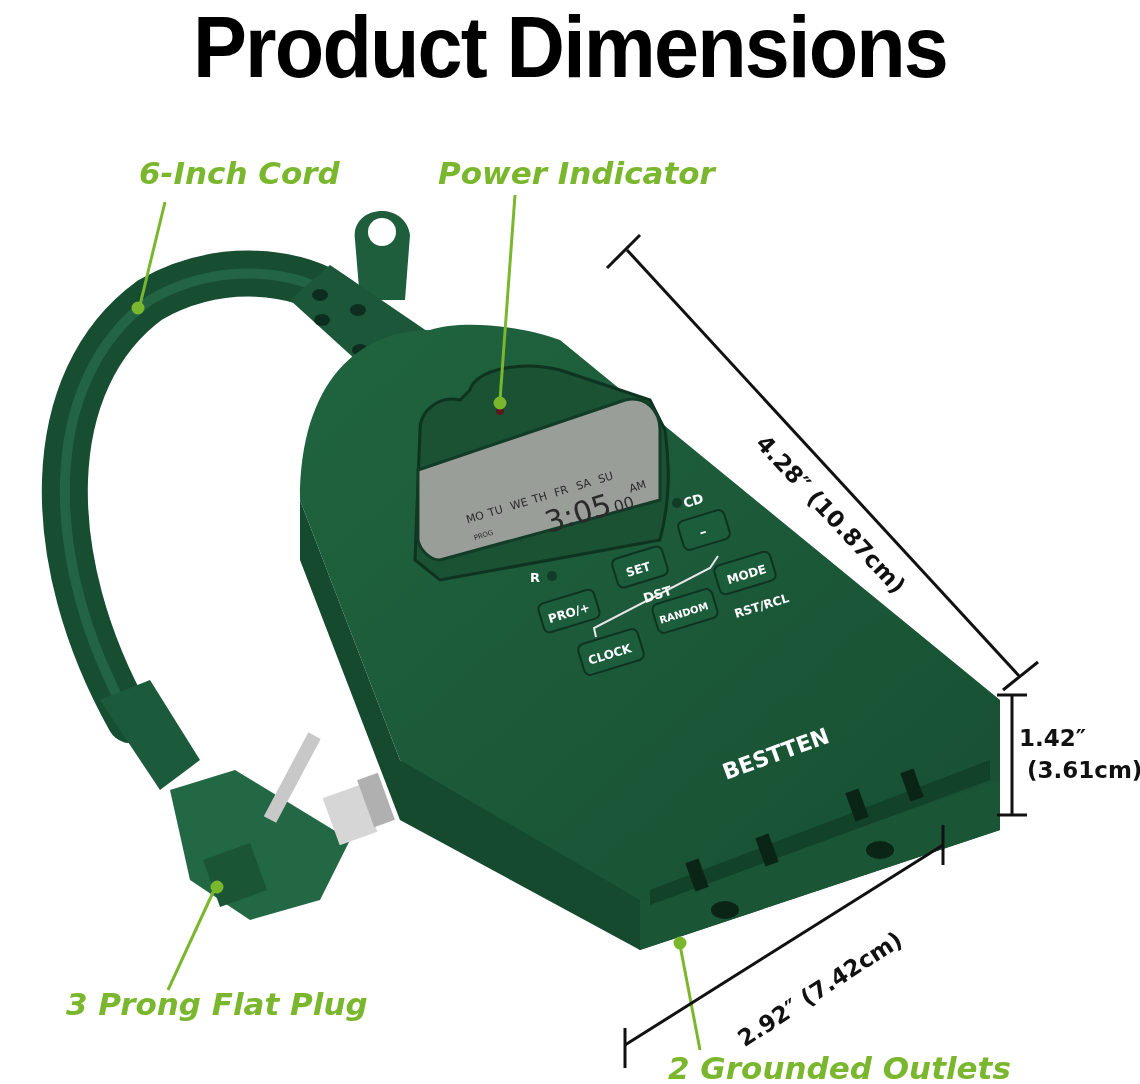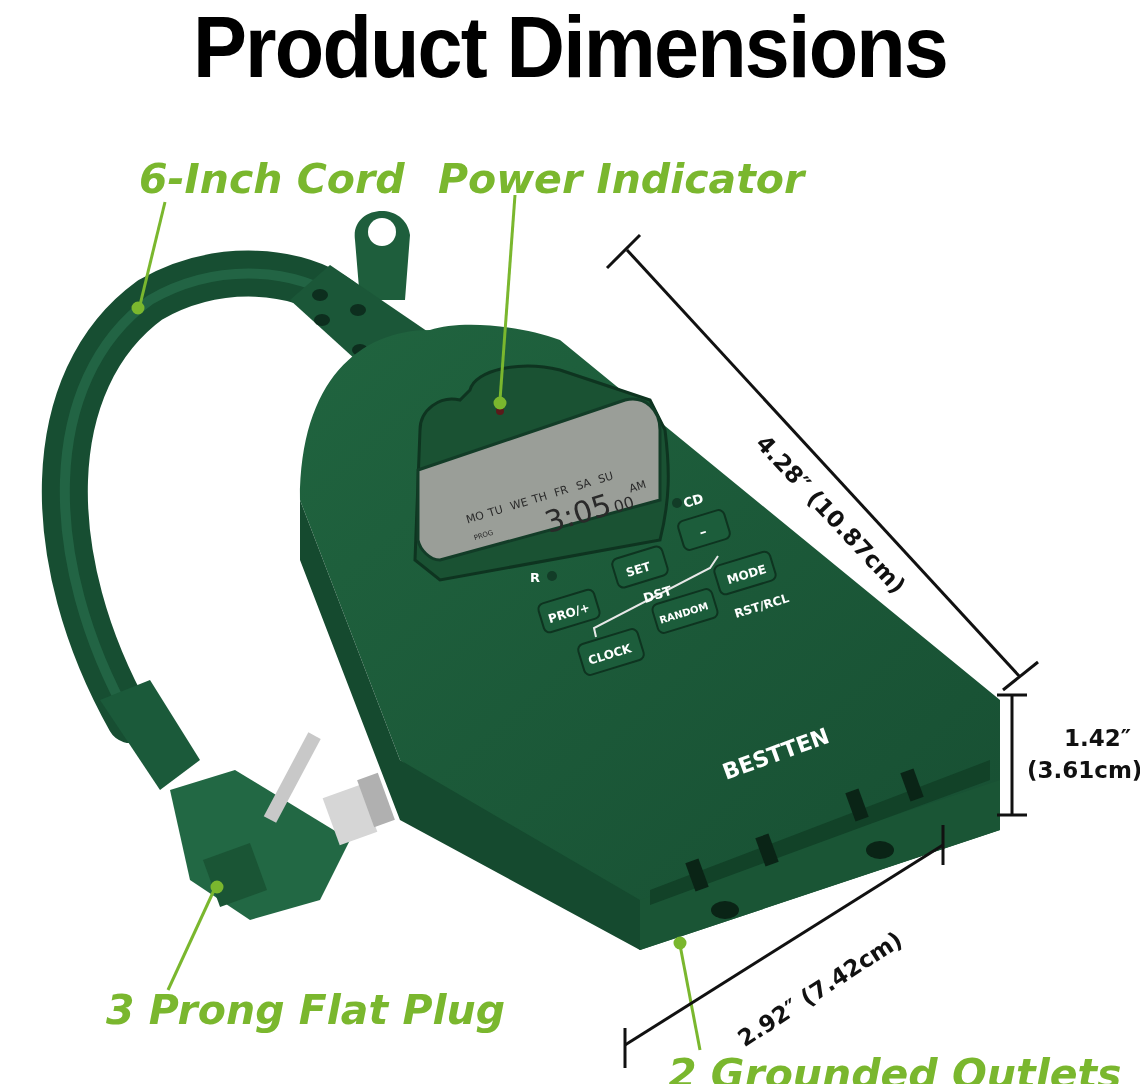--- a/index.html
+++ b/index.html
@@ -1,18 +1,18 @@
 <!DOCTYPE html>
 <html><head>
 <meta charset="utf-8">
 <style>
   html,body{margin:0;padding:0;background:#fff;}
   body{width:1140px;height:1084px;position:relative;overflow:hidden;font-family:"Liberation Sans","DejaVu Sans",sans-serif;}
   .title{position:absolute;left:0;top:-4px;width:1140px;text-align:center;font-family:"Liberation Sans",sans-serif;font-weight:700;font-size:88px;letter-spacing:-2px;color:#000;transform:scaleX(0.92);transform-origin:center top;}
-  .callout{position:absolute;font-family:"DejaVu Sans",sans-serif;font-weight:700;font-style:italic;font-size:41px;color:#7ab72e;white-space:nowrap;}
+  .callout{position:absolute;font-family:"DejaVu Sans",sans-serif;font-weight:700;font-style:italic;font-size:31px;color:#7ab72e;white-space:nowrap;}
   .dim{position:absolute;font-family:"DejaVu Sans",sans-serif;font-weight:700;font-size:23px;color:#111;white-space:nowrap;}
   svg{position:absolute;left:0;top:0;}
   .btnlbl{font-family:"DejaVu Sans",sans-serif;font-weight:700;fill:#fff;}
   .lcd{font-family:"DejaVu Sans",sans-serif;fill:#2a2a2a;}
 </style>
 </head>
 <body>
 
 <div class="title">Product Dimensions</div>
 
@@ -146,19 +146,19 @@
     <line x1="997" y1="695" x2="1027" y2="695"></line>
     <line x1="997" y1="815" x2="1027" y2="815"></line>
     <line x1="625" y1="1045" x2="943" y2="845"></line>
     <line x1="625" y1="1028" x2="625" y2="1068"></line>
     <line x1="943" y1="825" x2="943" y2="865"></line>
   </g>
 </svg>
 
 <div class="callout" style="left:139px;top:155px;">6-Inch Cord</div>
 <div class="callout" style="left:438px;top:155px;font-style:italic;">Power Indicator</div>
-<div class="callout" style="left:66px;top:986px;margin-left:40px;">3 Prong Flat Plug</div>
+<div class="callout" style="left:66px;top:986px;">3 Prong Flat Plug</div>
 <div class="callout" style="left:668px;top:1050px;">2 Grounded Outlets</div>
 
 <div class="dim" style="left:770px;top:430px;transform:rotate(47deg);transform-origin:left top;">4.28″ (10.87cm)</div>
-<div class="dim" style="left:1064px;top:725px;">1.42″</div>
+<div class="dim" style="left:1019px;top:725px;">1.42″</div>
 <div class="dim" style="left:1027px;top:757px;">(3.61cm)</div>
 <div class="dim" style="left:733px;top:1030px;transform:rotate(-33deg);transform-origin:left top;">2.92″ (7.42cm)</div>
 
 </body></html>

